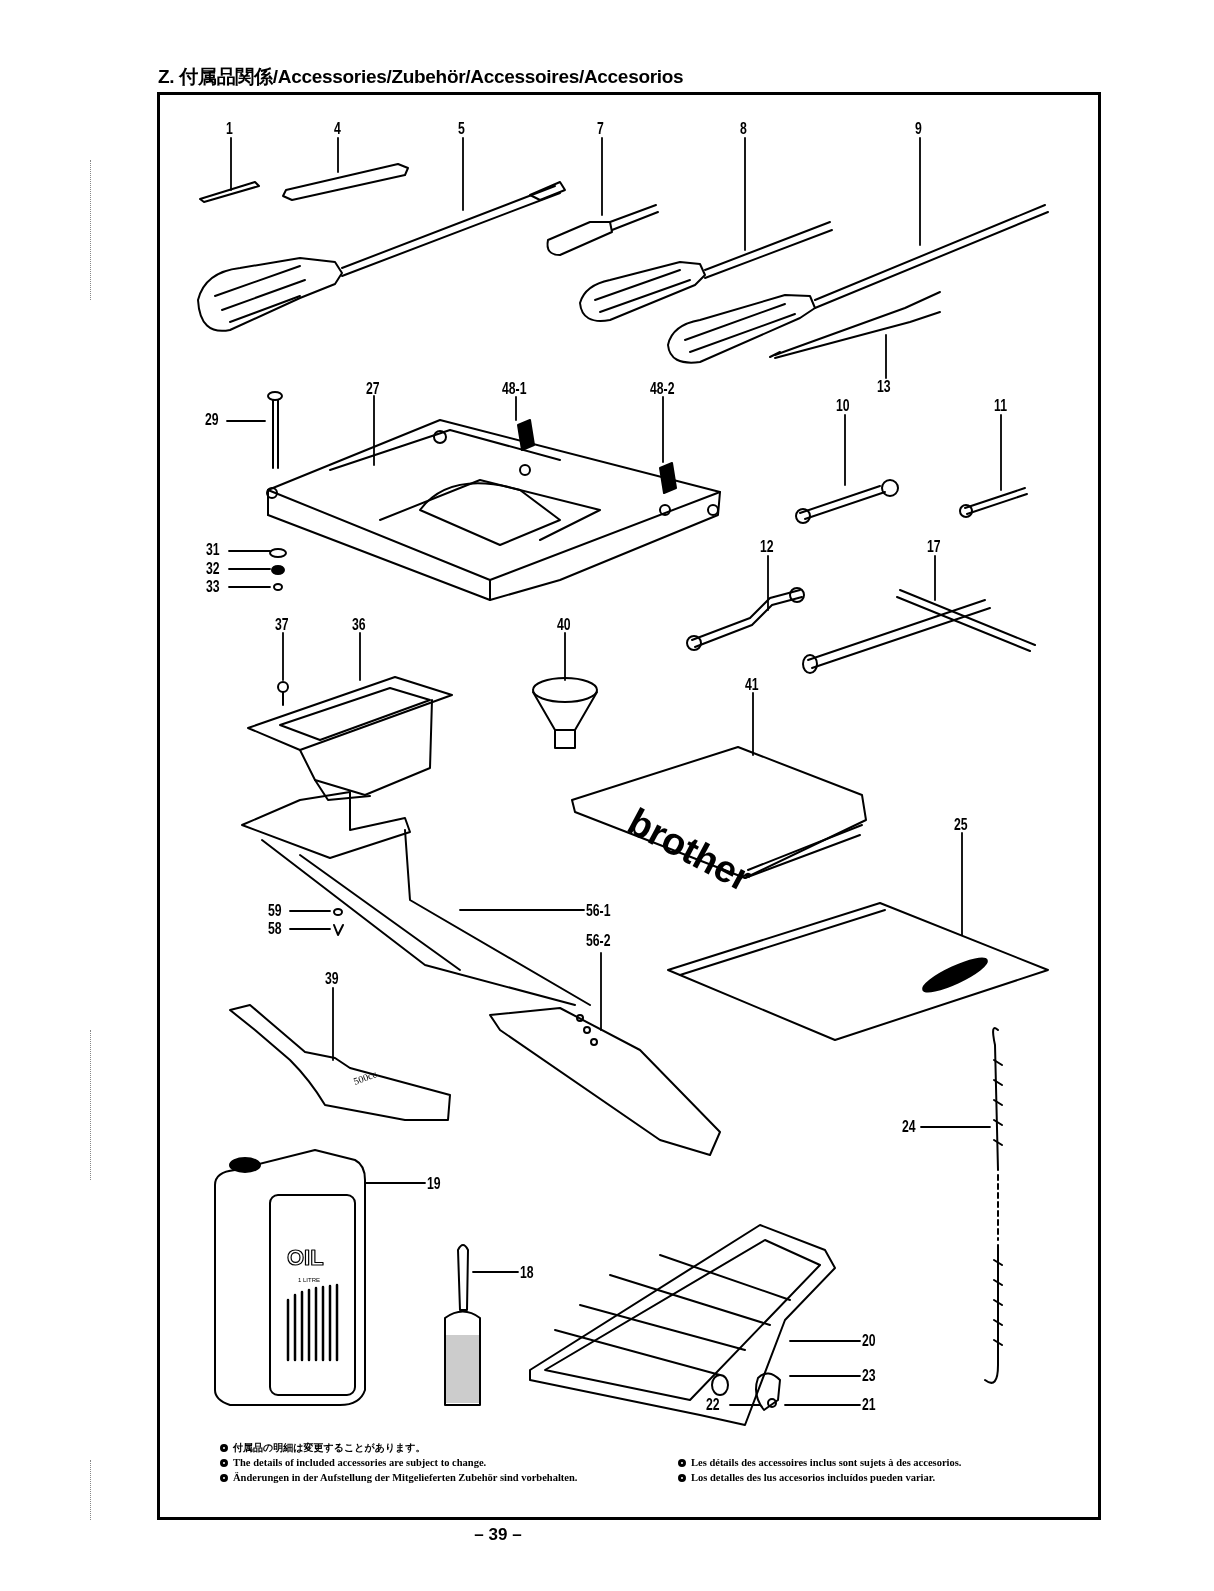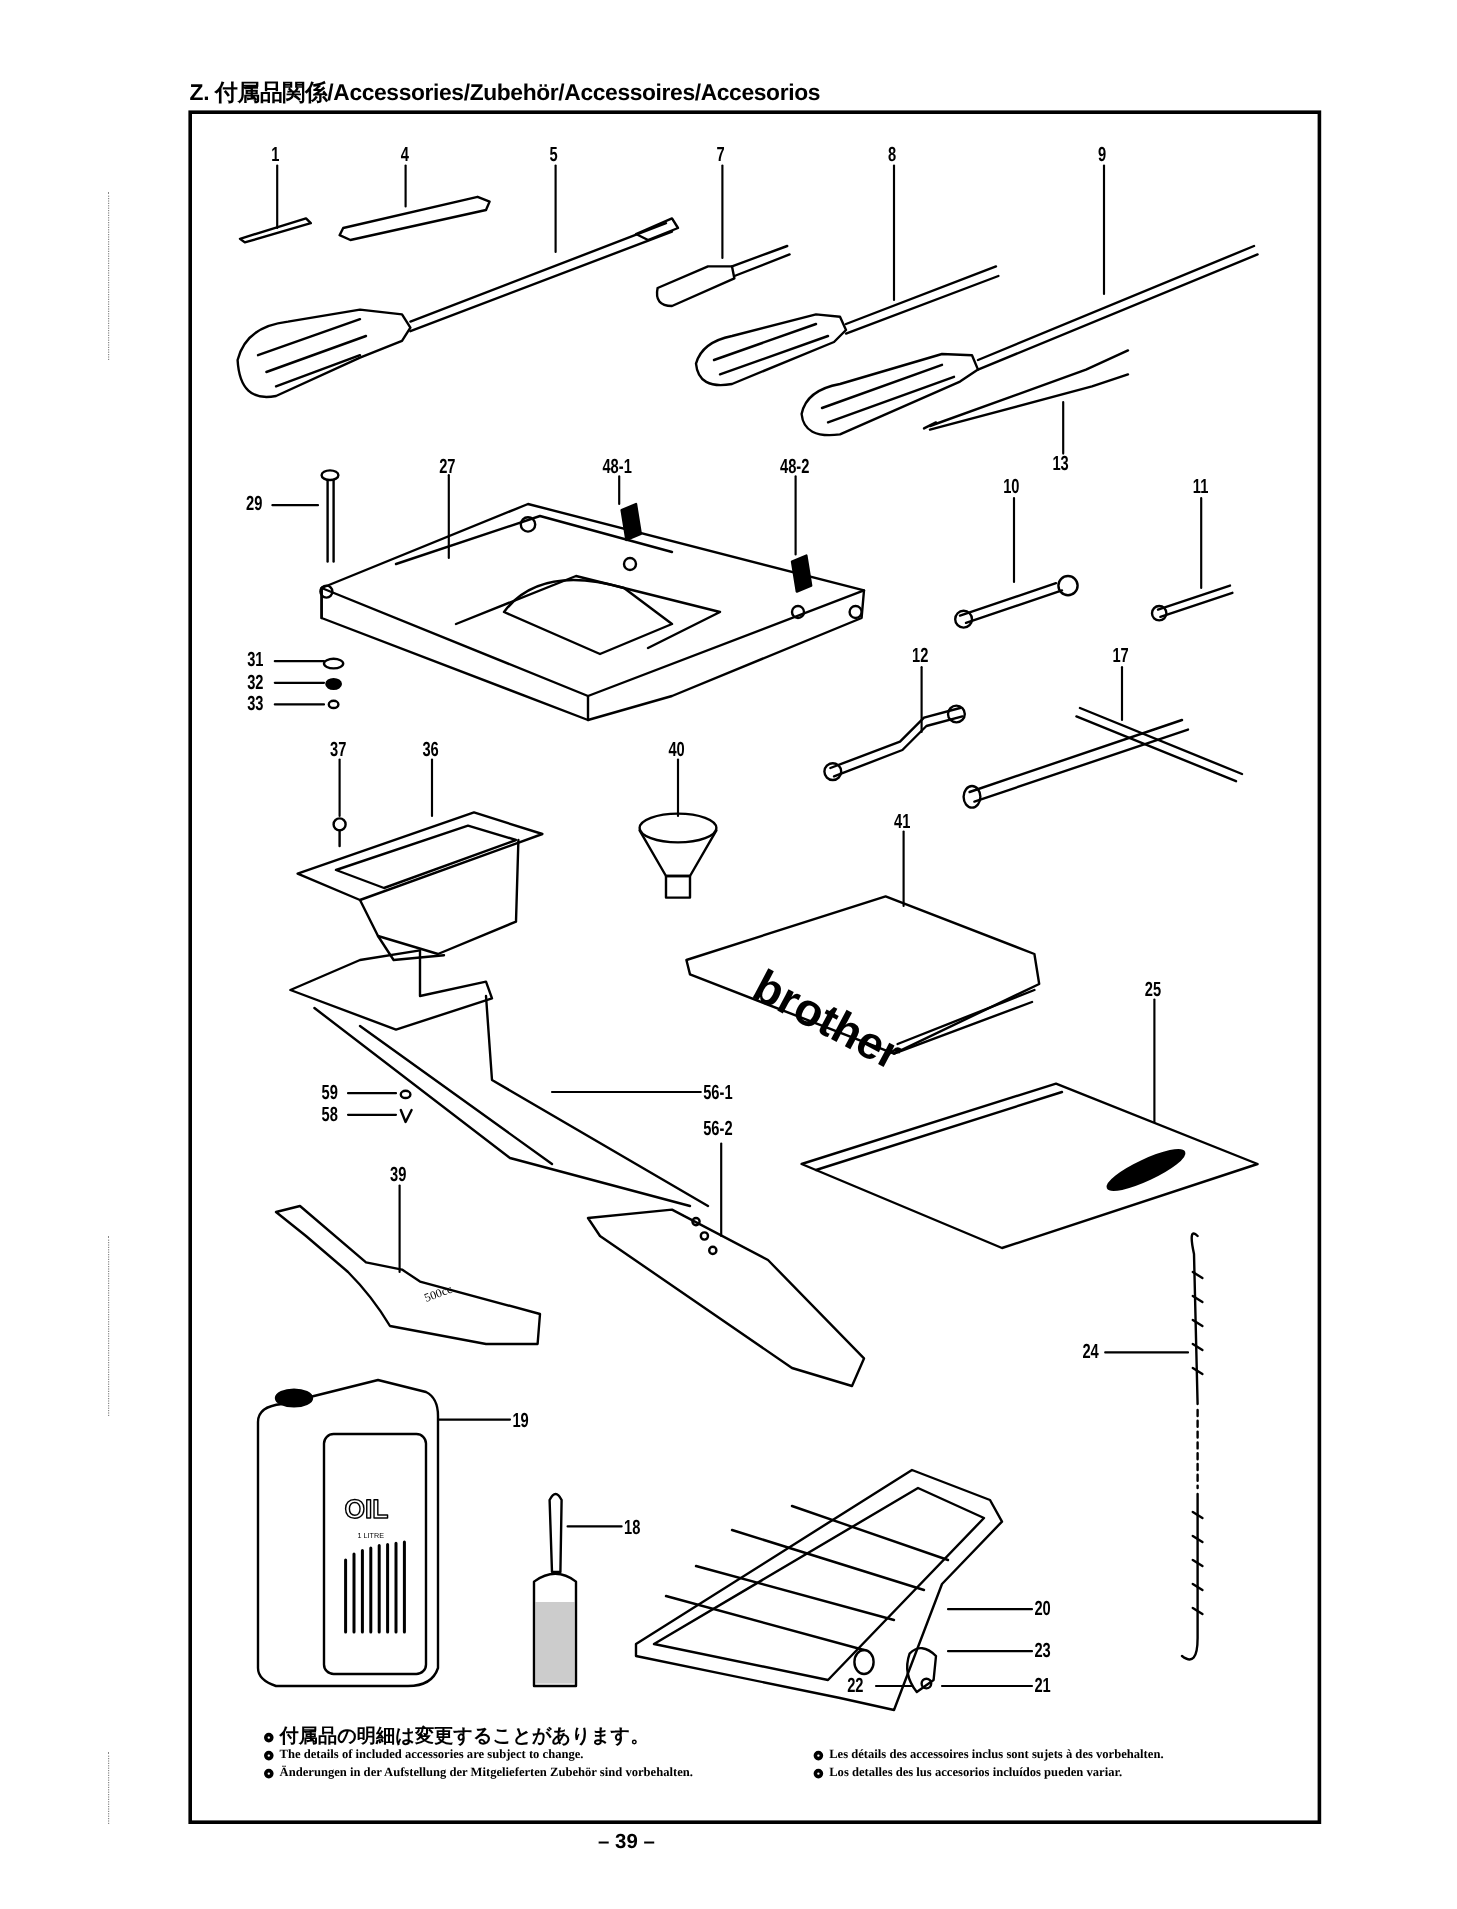--- a/index.html
+++ b/index.html
@@ -12,21 +12,21 @@
   svg.art { position:absolute; left:0; top:0; }
   .lbl { position:absolute; font-family:"Liberation Sans Narrow","Liberation Sans", sans-serif;
          font-weight:bold; font-size:17px; transform:scaleX(0.72); transform-origin:left top;
          white-space:nowrap; line-height:1; }
   .notes { position:absolute; font-family:"Liberation Serif", serif; font-weight:bold;
            font-size:10.5px; line-height:15px; white-space:nowrap; }
   .notes .row { display:flex; align-items:center; }
   .bullet { display:inline-block; width:8px; height:8px; border:3px solid #000;
             border-radius:50%; margin-right:5px; box-sizing:border-box; }
   .pageno { position:absolute; left:0; width:996px; top:1525px; text-align:center;
-            font-weight:bold; font-size:17px;padding-left:24px; }
+            font-weight:bold; font-size:17px; }
   .side-mark { position:absolute; border-left:1px dotted #888; }
 </style>
 </head>
 <body>
 
 <div class="title">Z. 付属品関係/Accessories/Zubehör/Accessoires/Accesorios</div>
 <div class="frame"></div>
 
 <div class="side-mark" style="left:90px;top:160px;height:140px;"></div>
 <div class="side-mark" style="left:90px;top:1030px;height:150px;"></div>
@@ -265,37 +265,37 @@
 <div class="lbl" style="left:325px;top:970px">39</div>
 <div class="lbl" style="left:902px;top:1118px">24</div>
 <div class="lbl" style="left:427px;top:1175px">19</div>
 <div class="lbl" style="left:520px;top:1264px">18</div>
 <div class="lbl" style="left:862px;top:1332px">20</div>
 <div class="lbl" style="left:862px;top:1367px">23</div>
 <div class="lbl" style="left:706px;top:1396px">22</div>
 <div class="lbl" style="left:862px;top:1396px">21</div>
 
 <div class="notes" style="left:220px;top:1440px;">
-  <div class="row" style="font-size:16px;text-align:center;">
+  <div class="row" style="font-size:10px;text-align:center;">
       <span class="bullet"></span>
       <span>付属品の明細は変更することがあります。</span>
     </div>
   <div class="row">
       <span class="bullet"></span>
       <span>The details of included accessories are subject to change.</span>
     </div>
   <div class="row">
       <span class="bullet"></span>
       <span>Änderungen in der Aufstellung der Mitgelieferten Zubehör sind vorbehalten.</span>
     </div>
 </div>
 <div class="notes" style="left:678px;top:1455px;">
   <div class="row">
       <span class="bullet"></span>
-      <span>Les détails des accessoires inclus sont sujets à des vorbehalten.</span>
+      <span>Les détails des accessoires inclus sont sujets à des accesorios.</span>
     </div>
   <div class="row">
       <span class="bullet"></span>
       <span>Los detalles des lus accesorios incluídos pueden variar.</span>
     </div>
 </div>
 
 <div class="pageno">– 39 –</div>
 
 </body></html>

